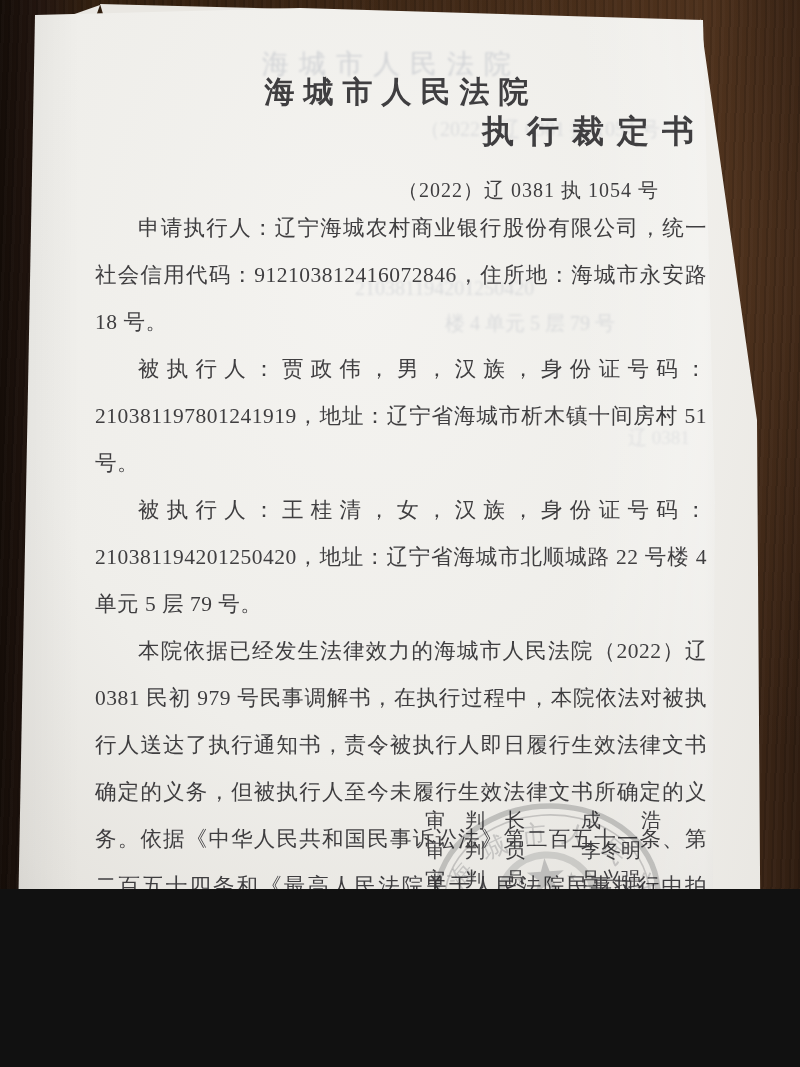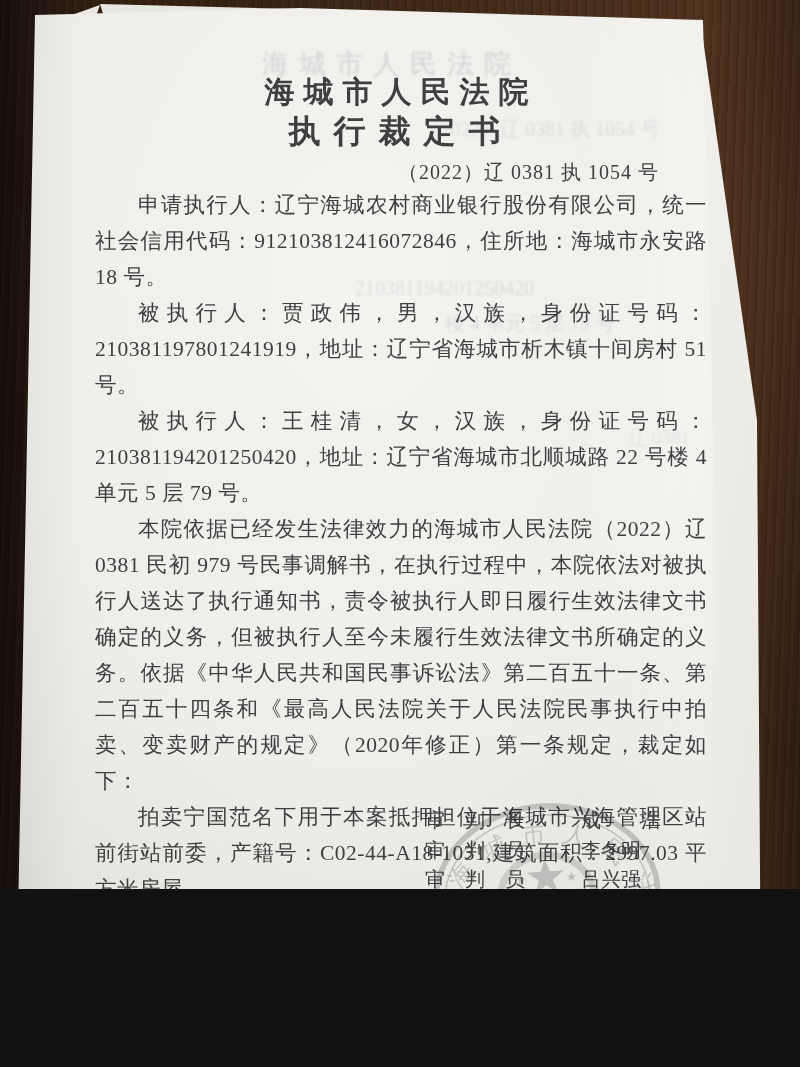--- a/index.html
+++ b/index.html
@@ -31,23 +31,23 @@
   .paper{
     position:absolute;inset:0;
     clip-path:polygon(35px 15px,300px 8px,703px 20px,715px 500px,712px 998px,585px 1012px,235px 1030px,16px 1026px);
     background:
       linear-gradient(90deg, rgba(0,0,0,.06) 0%, rgba(0,0,0,0) 10%, rgba(0,0,0,0) 72%, rgba(255,255,255,.30) 88%, rgba(0,0,0,.05) 99%),
       radial-gradient(ellipse at 45% 32%, #f4f3f0 0%, #efeeea 55%, #e6e4df 85%, #dbd9d4 100%);
   }
   .ghost{position:absolute;color:#8b93a3;white-space:nowrap;pointer-events:none;}
   .content{position:absolute;left:95px;top:75px;width:612px;color:#3f3e40;}
   .title{font-size:30px;line-height:34px;font-weight:600;text-align:center;letter-spacing:9px;}
-  .subtitle{font-size:32px;line-height:40px;font-weight:700;text-align:center;letter-spacing:13px;margin-top:2px;}
-  .caseno{font-size:20px;line-height:30px;text-align:right;padding-right:48px;margin-top:6px;letter-spacing:1px;}
-  .body p{margin:0;font-size:21.5px;line-height:36px;text-align:justify;text-indent:2em;letter-spacing:.5px;}
+  .subtitle{font-size:32px;line-height:40px;font-weight:700;text-align:right;letter-spacing:13px;margin-top:2px;}
+  .caseno{font-size:20px;line-height:30px;text-align:right;padding-right:48px;margin-top:24px;letter-spacing:1px;}
+  .body p{margin:0;font-size:21.5px;line-height:47px;text-align:justify;text-indent:2em;letter-spacing:.5px;}
   .sig{position:absolute;left:425px;top:806px;width:250px;font-size:20px;color:#3f3e40;}
   .sig-row{display:flex;line-height:29.5px;white-space:nowrap;}
   .sig-role{display:inline-block;width:102px;}
   .sig-name{margin-left:54px;}
   .sig-date{line-height:29.5px;letter-spacing:.5px;margin-left:48px;}
   .sig-row.last{margin-top:4px;}
   .seal{position:absolute;left:427px;top:798px;mix-blend-mode:multiply;opacity:.85;pointer-events:none;}
 </style>
 </head>
 <body>

